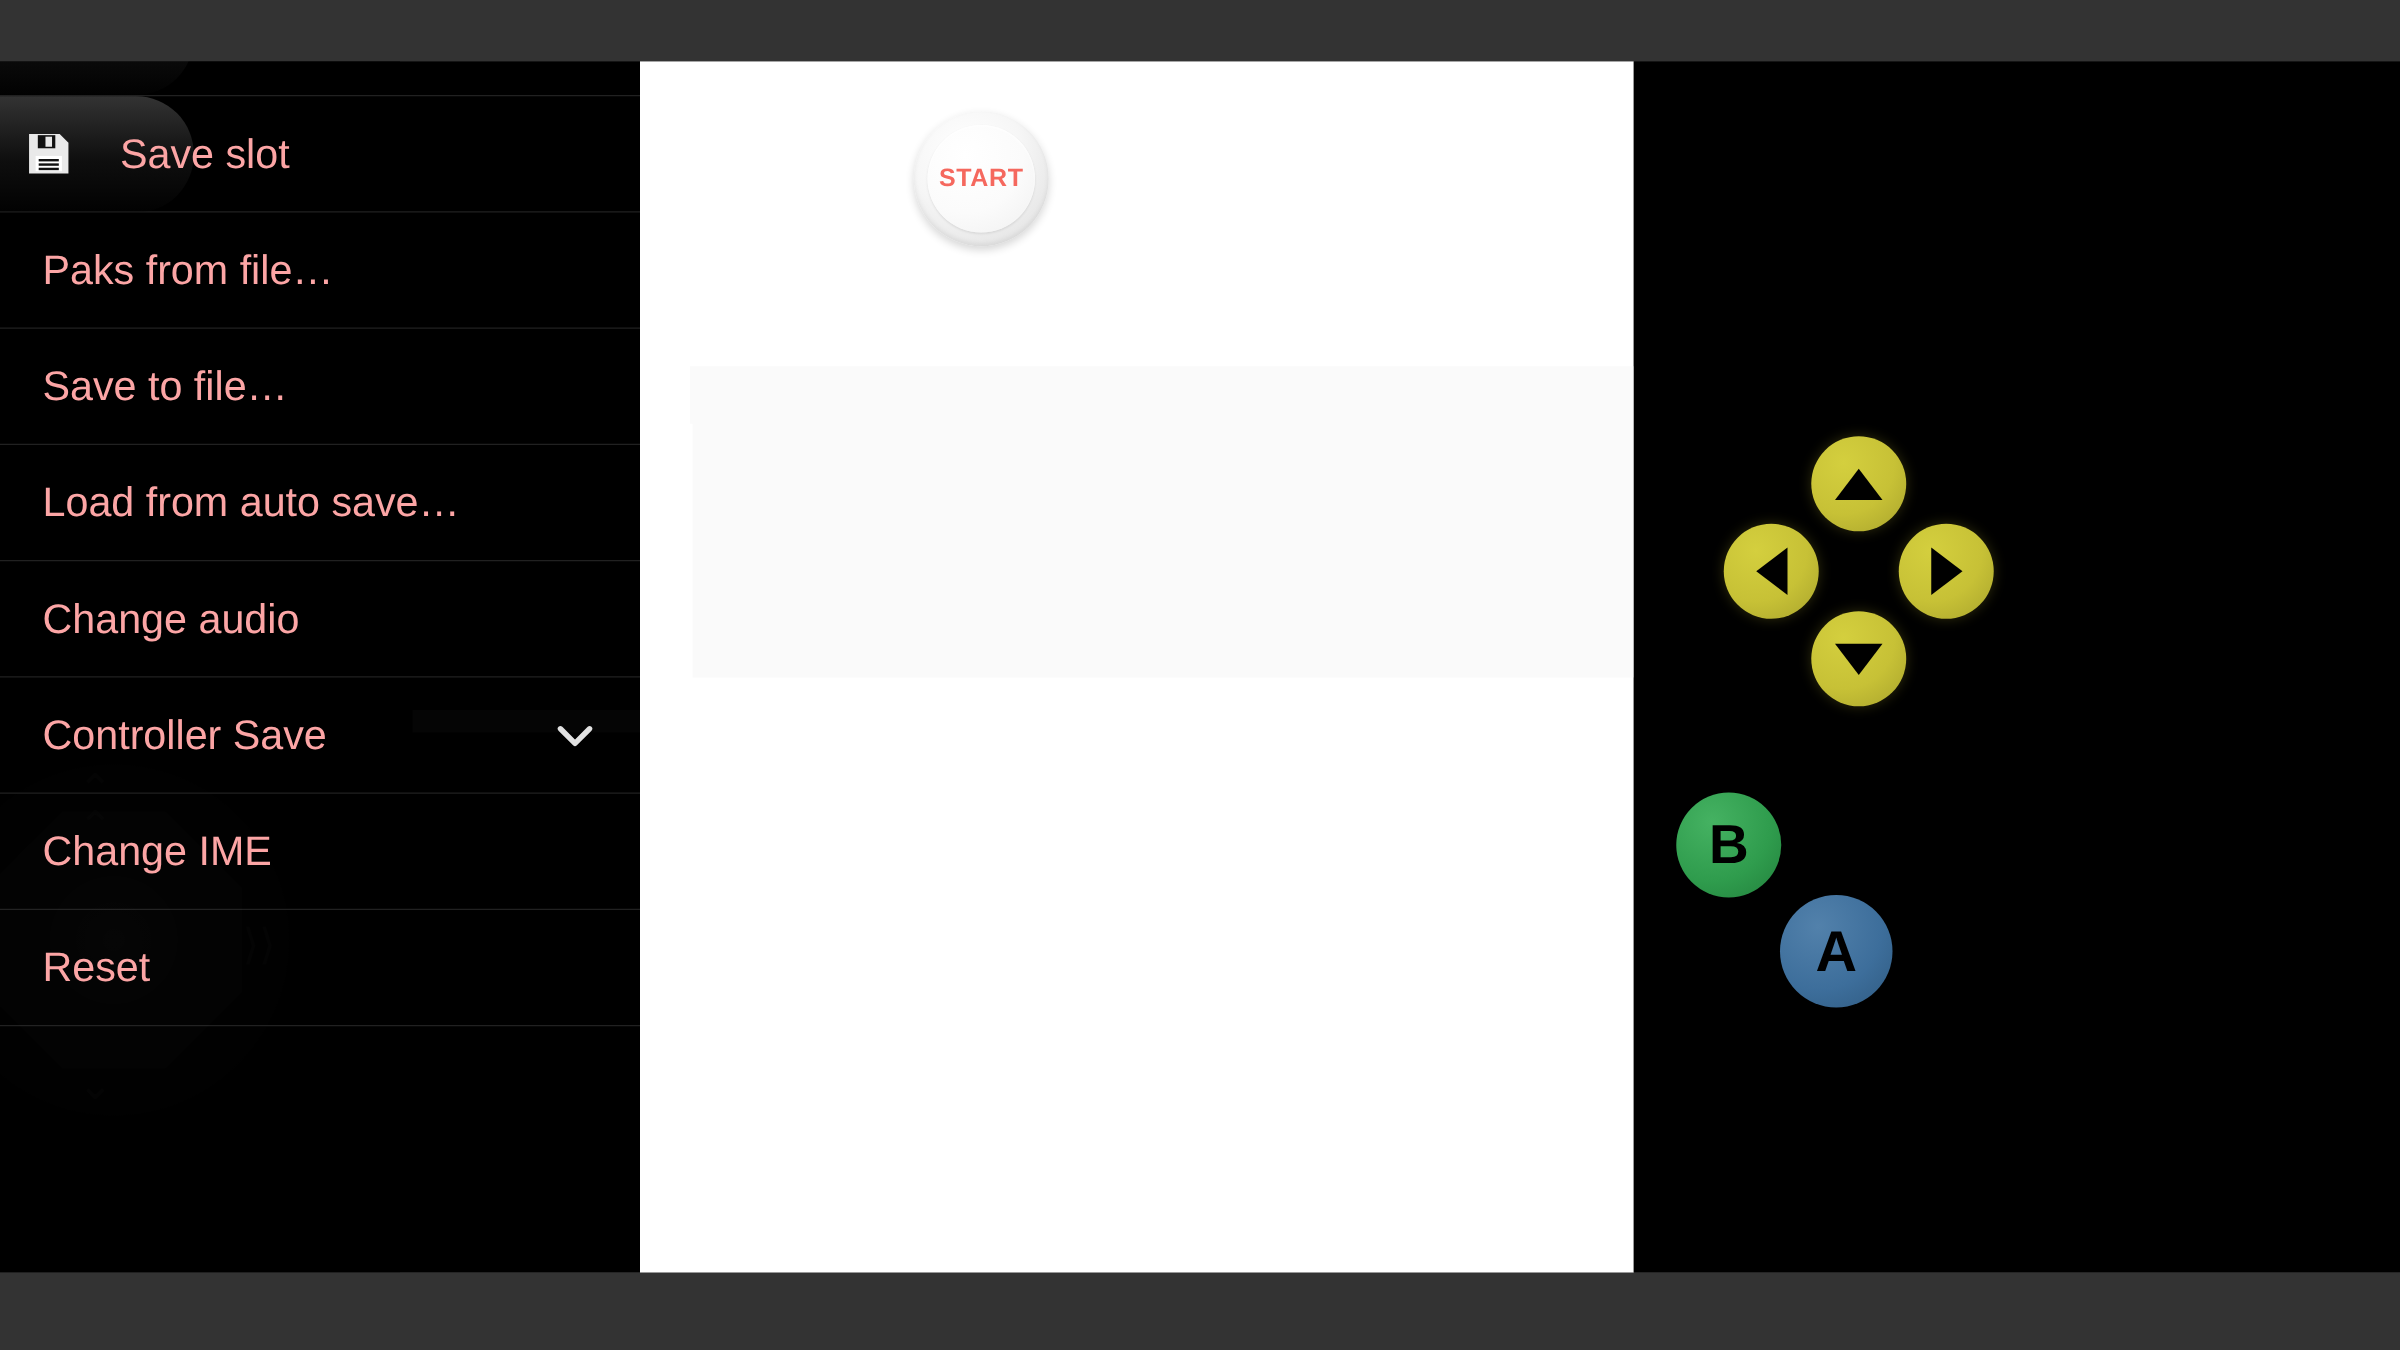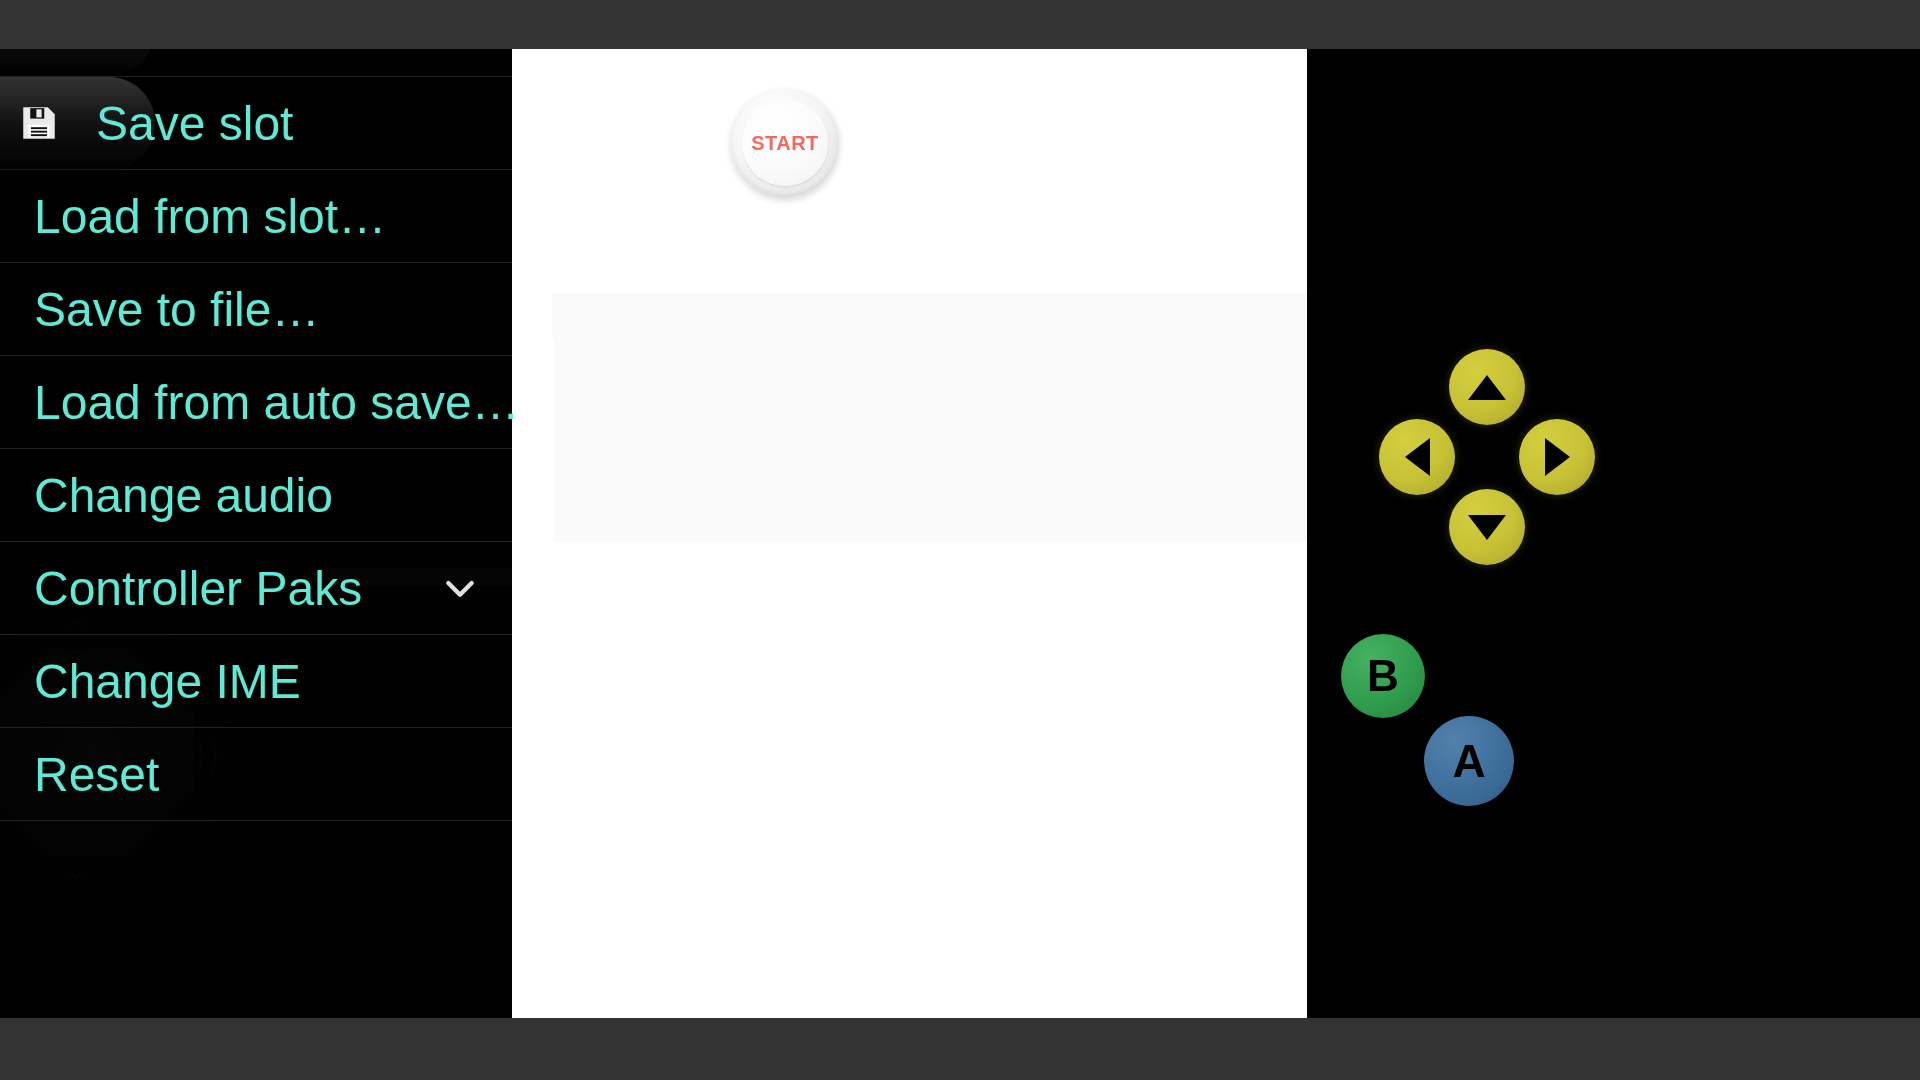--- a/index.html
+++ b/index.html
@@ -183,22 +183,22 @@
   }
   .menu-row .m-icon {
     position: absolute;
     left: 17px;
     width: 44px; height: 44px;
     display: flex; align-items: center; justify-content: center;
   }
   .menu-row .m-label {
     position: absolute;
     left: 34px;
-    color: #5eead4;
-    font-size: 48px;
+    color: #fca5a5;
+    font-size: 33px;
     font-family: "Liberation Sans", sans-serif;
     white-space: nowrap;
   }
   .menu-row.with-icon .m-label { left: 96px; }
   .menu-row .m-chevron {
     position: absolute;
     right: 32px;
     width: 40px; height: 40px;
   }
   
@@ -325,37 +325,37 @@
             <rect x="6" y="13" width="12" height="7" fill="#fff"></rect>
             <rect x="7.4" y="14.4" width="9.2" height="1.1" fill="#111"></rect>
             <rect x="7.4" y="16.4" width="9.2" height="1.1" fill="#111"></rect>
             <rect x="7.4" y="18.4" width="9.2" height="1.1" fill="#111"></rect>
           </svg>
         </span>
         <span class="m-label">Save slot</span>
       </div>
 
       <div class="menu-row">
-        <span class="m-label">Load from slot…</span>
+        <span class="m-label">Paks from file…</span>
       </div>
 
       <div class="menu-row">
         <span class="m-label">Save to file…</span>
       </div>
 
       <div class="menu-row">
         <span class="m-label">Load from auto save…</span>
       </div>
 
       <div class="menu-row">
         <span class="m-label">Change audio</span>
       </div>
 
       <div class="menu-row">
-        <span class="m-label">Controller Paks</span>
+        <span class="m-label">Controller Save</span>
         <span class="m-chevron">
           <svg width="40" height="40" viewBox="0 0 24 24" aria-hidden="true">
             <path d="M5 9l7 7 7-7" fill="none" stroke="#e2e2e2" stroke-width="2.6" stroke-linecap="round" stroke-linejoin="round"></path>
           </svg>
         </span>
       </div>
 
       <div class="menu-row">
         <span class="m-label">Change IME</span>
       </div>

